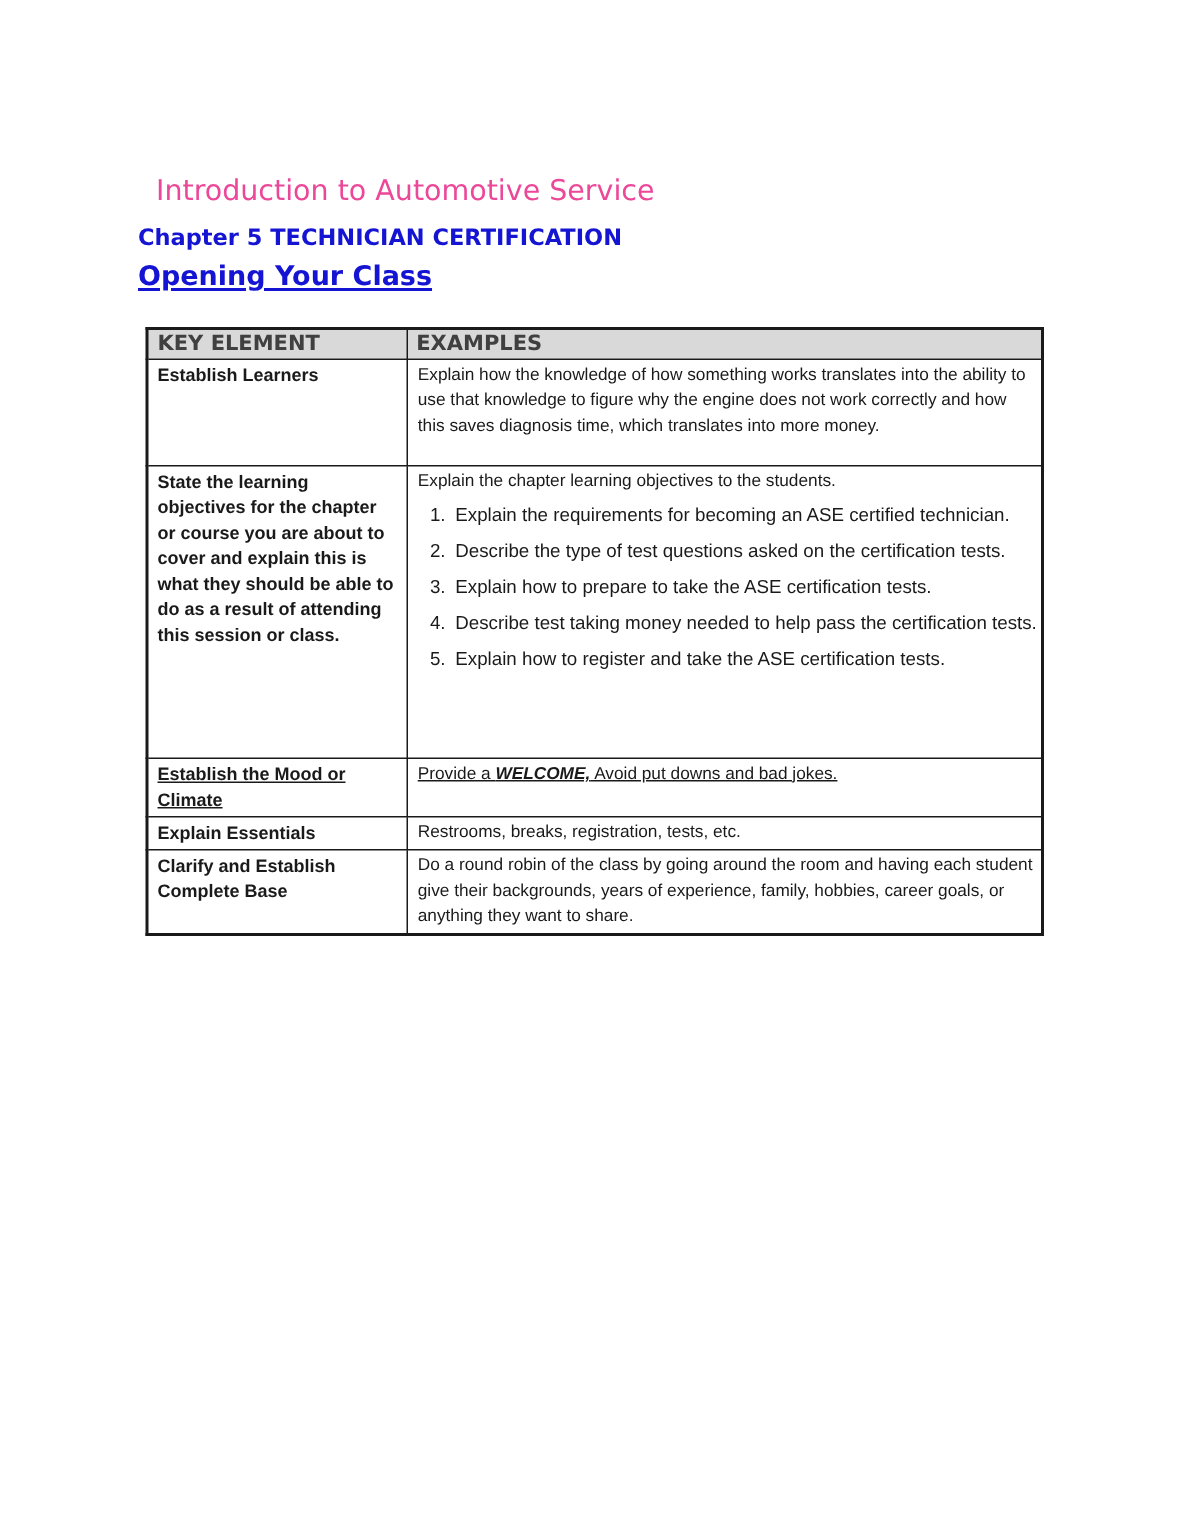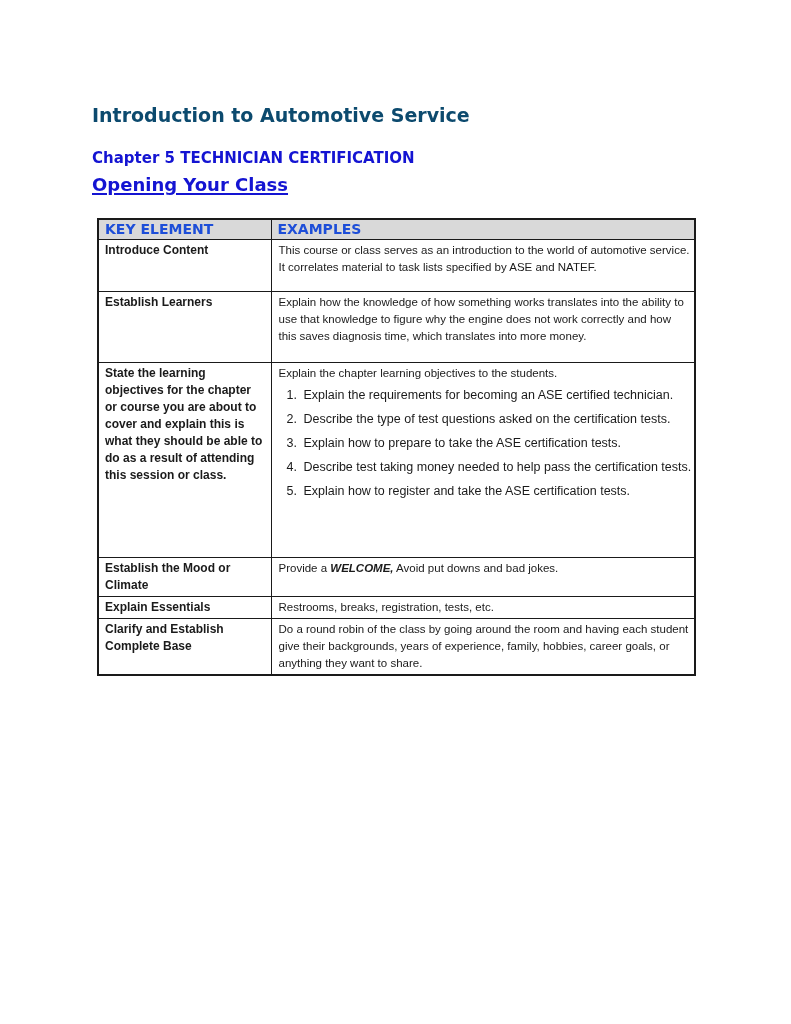--- a/index.html
+++ b/index.html
@@ -12,22 +12,22 @@
   }
   .page {
     position: relative;
     width: 791px; height: 1024px;
     background: #ffffff;
     overflow: hidden;
   }
   .doc-title {
     position: absolute; left: 92px; top: 103px;
     font-family: "DejaVu Sans", sans-serif;
-    font-weight: bold; font-size: 19px; line-height: 24px;
-    color: #0c4a6e; margin: 0;
+    font-weight: normal; font-size: 19px; line-height: 24px;
+    color: #ec4899; margin: 12px;
   }
   .doc-subtitle {
     position: absolute; left: 92px; top: 149px;
     font-family: "DejaVu Sans", sans-serif;
     font-weight: bold; font-size: 15px; line-height: 19px;
     color: #1414d2; margin: 0;
   }
   .doc-section {
     position: absolute; left: 92px; top: 173px;
     font-family: "DejaVu Sans", sans-serif;
@@ -50,36 +50,36 @@
   table.key-table th, table.key-table td {
     border: 1px solid #1a1a1a;
     vertical-align: top;
     text-align: left;
   }
   tr.hdr { height: 20px; }
   tr.hdr th {
     background: #d9d9d9;
     font-family: "DejaVu Sans", sans-serif;
     font-weight: bold; font-size: 14px; line-height: 16px;
-    color: #1d4ed8;
+    color: #404040;
     padding: 1px 4px 1px 6px;
   }
   td.key {
     font-weight: bold;
     font-size: 12px; line-height: 17px;
     padding: 2px 6px 2px 6px;
   }
   td.ex {
     font-size: 11.5px; line-height: 17px;
     padding: 2px 2px 2px 7px;
   }
   tr.r1 { height: 52px; }
   tr.r2 { height: 71px; }
   tr.r3 { height: 195px; }
-  tr.r4 { height: 37px; }
+  tr.r4 { height: 37px; text-decoration: underline; }
   tr.r5 { height: 18px; }
   tr.r6 { height: 52px; }
   ol.objectives {
     margin: 4px 0 16px 0;
     padding-left: 22px;
     font-size: 12.5px;
     line-height: 19px;
   }
   ol.objectives li { margin: 0 0 5px 0; padding-left: 3px; }
   .welcome { font-weight: bold; font-style: italic; }
@@ -98,24 +98,20 @@
         <col class="c1">
         <col class="c2">
       </colgroup>
     <thead>
       <tr class="hdr">
         <th>KEY ELEMENT</th>
         <th>EXAMPLES</th>
       </tr>
     </thead>
     <tbody>
-      <tr class="r1">
-        <td class="key">Introduce Content</td>
-        <td class="ex">This course or class serves as an introduction to the world of automotive service. It correlates material to task lists specified by ASE and NATEF.</td>
-      </tr>
       <tr class="r2">
         <td class="key">Establish Learners</td>
         <td class="ex">Explain how the knowledge of how something works translates into the ability to use that knowledge to figure why the engine does not work correctly and how this saves diagnosis time, which translates into more money.</td>
       </tr>
       <tr class="r3">
         <td class="key">State the learning objectives for the chapter or course you are about to cover and explain this is what they should be able to do as a result of attending this session or class.</td>
         <td class="ex">
           <div>Explain the chapter learning objectives to the students.</div>
           <ol class="objectives">
             <li>Explain the requirements for becoming an ASE certified technician.</li>

